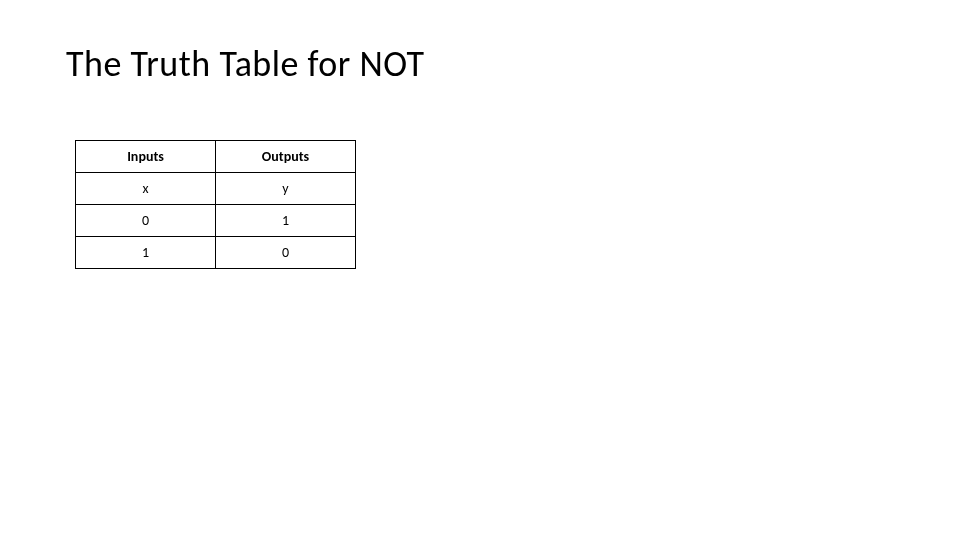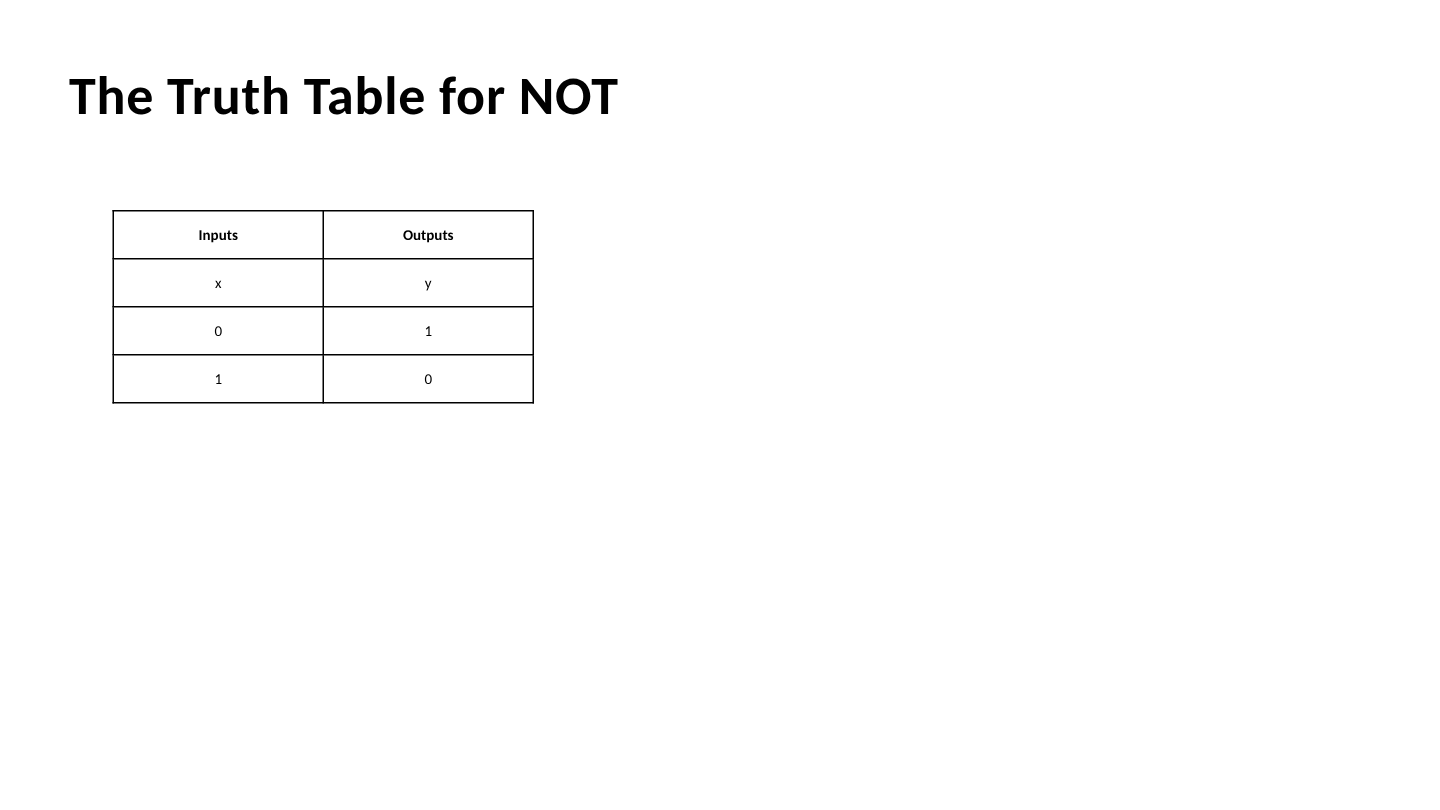--- a/index.html
+++ b/index.html
@@ -10,38 +10,38 @@
     body {
       width: 960px;
       height: 540px;
       background: #ffffff;
       font-family: Calibri, "Segoe UI", Arial, sans-serif;
       color: #000000;
       position: relative;
     }
     .slide-title {
       position: absolute;
-      left: 46px;
+      left: 66px;
       top: 42px;
       font-size: 36px;
-      font-weight: 700;
+      font-weight: 400;
       letter-spacing: 0.5px;
     }
     .truth-table {
       position: absolute;
       left: 75px;
       top: 140px;
       border-collapse: collapse;
     }
     .truth-table th,
     .truth-table td {
       border: 1px solid #000000;
       text-align: center;
       vertical-align: middle;
-      font-size: 10px;
+      font-size: 14px;
       width: 140px;
       height: 32px;
     }
     .truth-table th {
       font-weight: 700;
     }
     .truth-table td {
       font-weight: 400;
     }
   </style>

